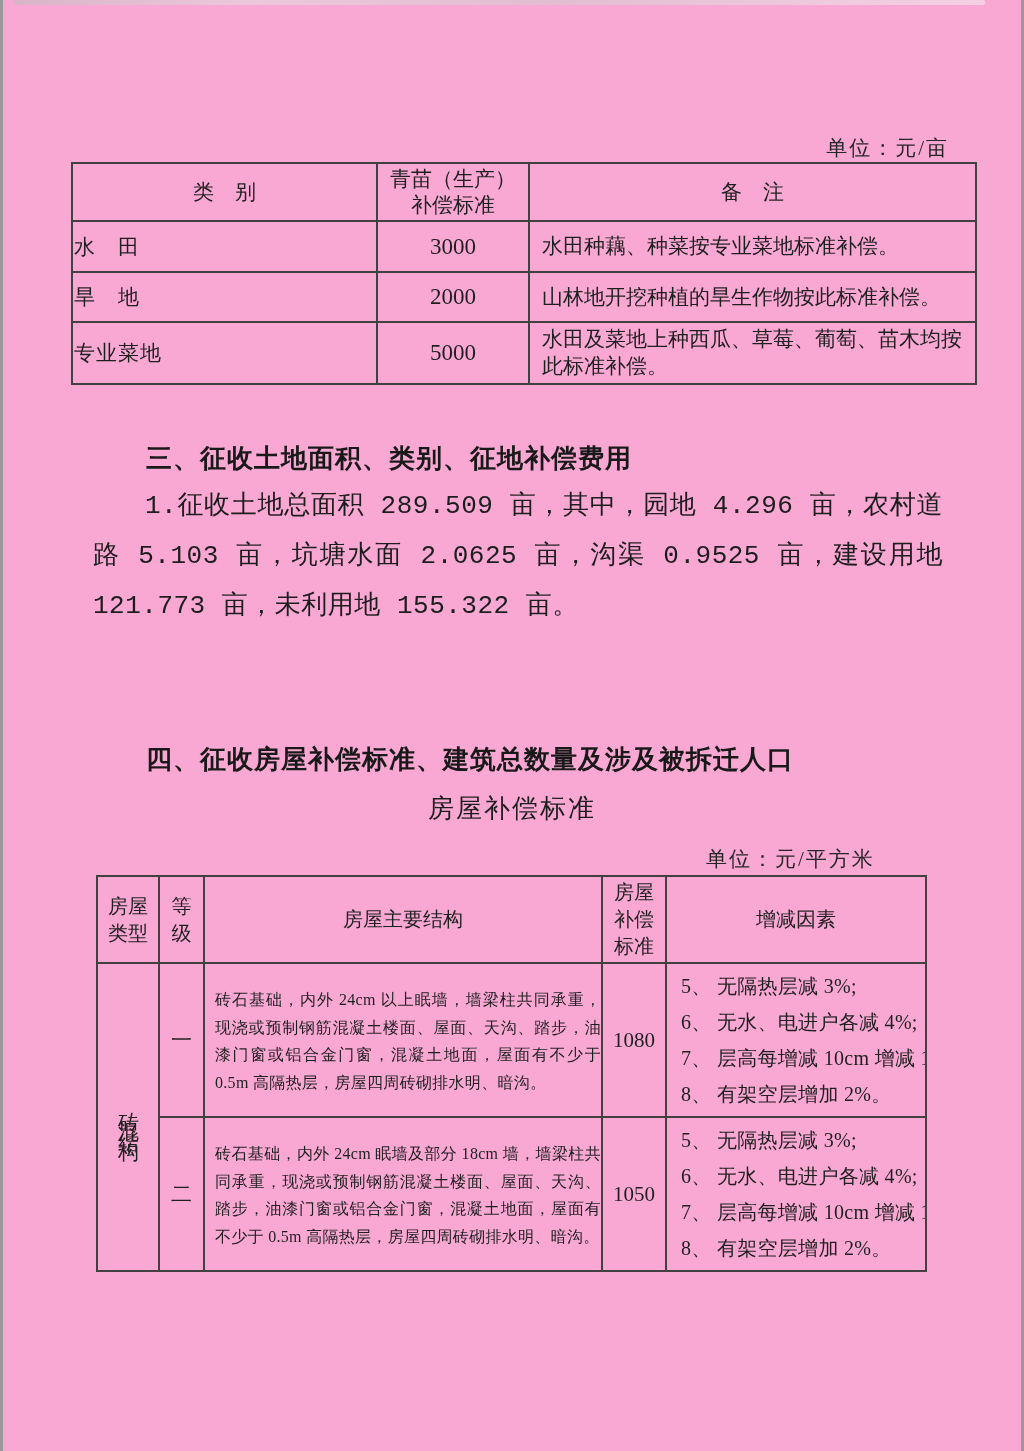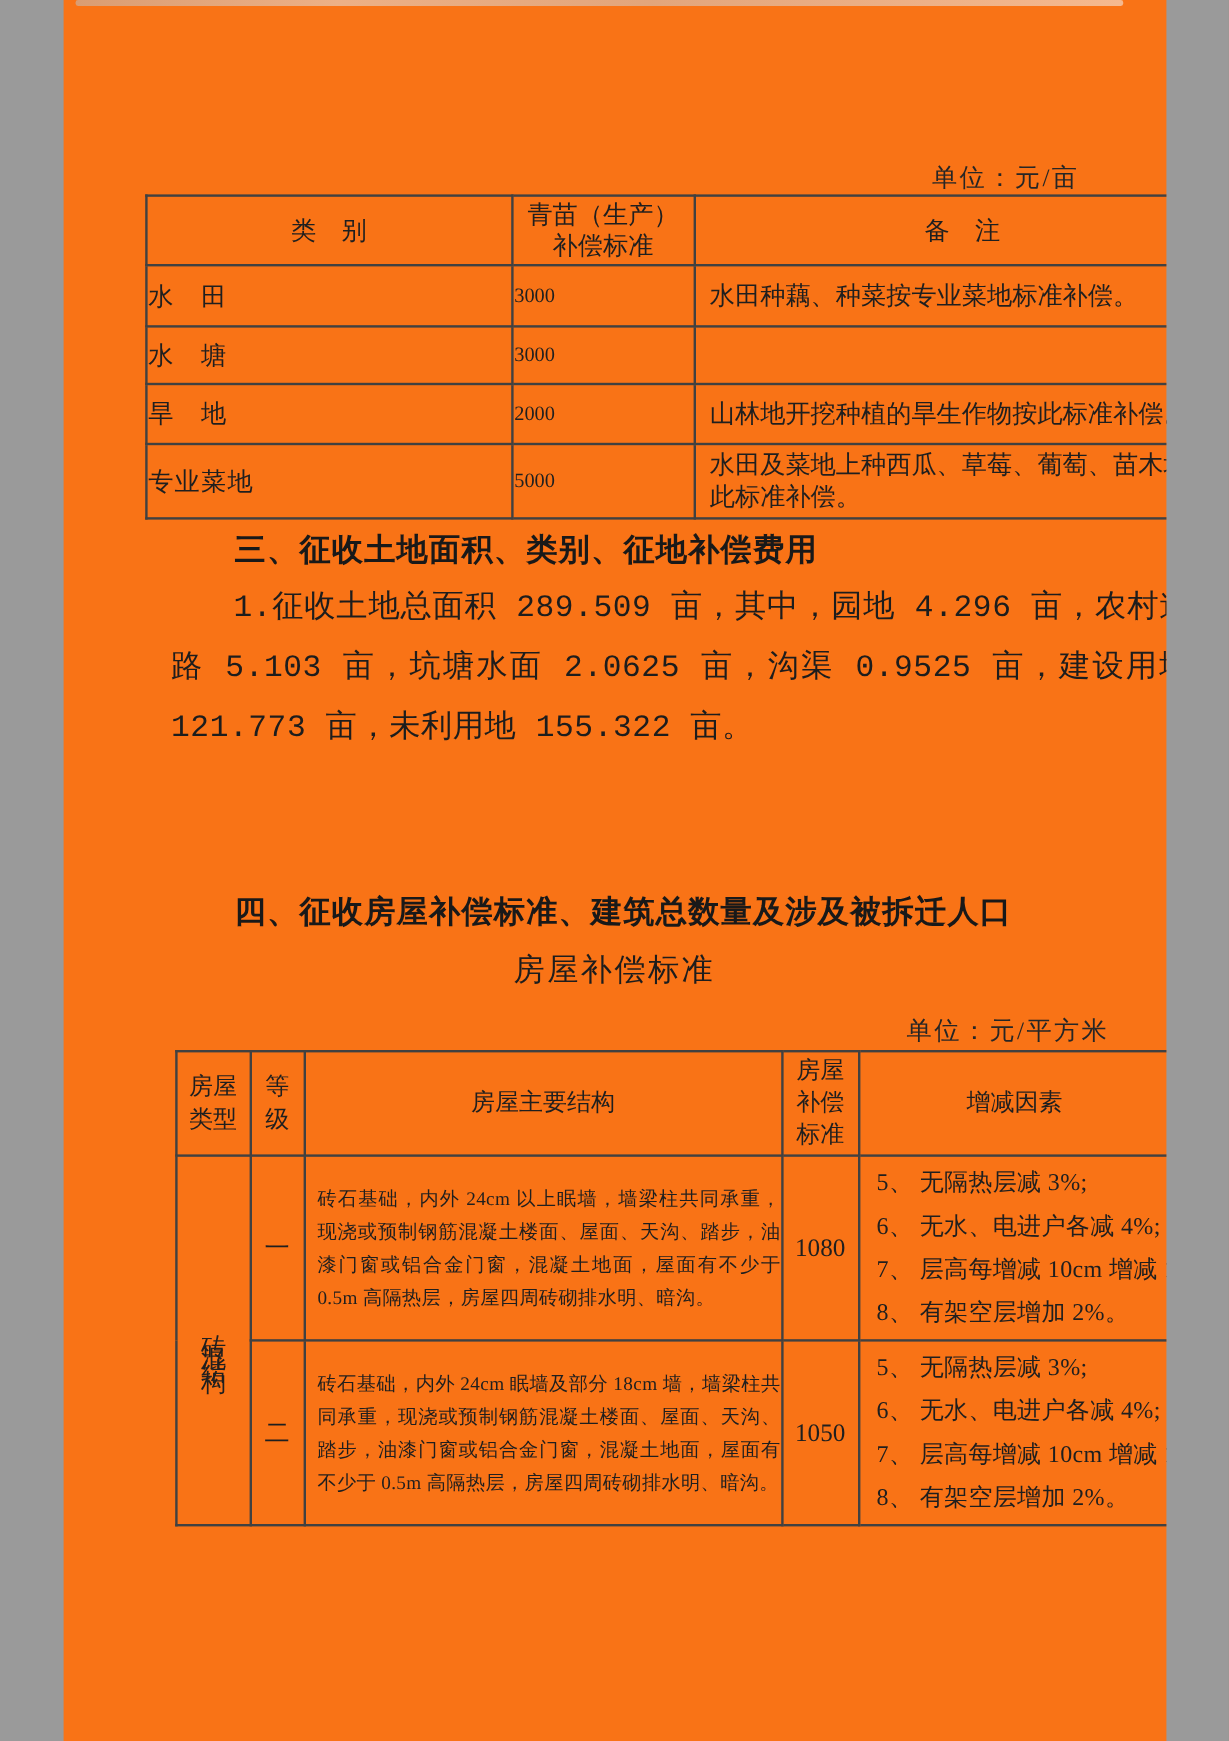--- a/index.html
+++ b/index.html
@@ -1,20 +1,20 @@
 <!DOCTYPE html>
 <html><head>
 <meta charset="utf-8">
 <style>
   html,body{margin:0;padding:0;background:#9a9a9a;}
   .page{
     position:relative;
-    width:919px;height:1451px;
+    width:1018px;height:1451px;
     margin:0 auto;
-    background:#f97316;
+    background:#f9a8d4;
     font-family:"Liberation Serif","DejaVu Serif",serif;
     color:#1f1f1f;
     overflow:hidden;
   }
   .scan-smudge{
     position:absolute;top:0;left:10px;right:36px;height:5px;
     background:linear-gradient(90deg,#bfbfbf 0%,#e2e2e2 25%,#cfcfcf 55%,#f2f2f2 100%);
     opacity:.55;border-radius:2px;
   }
   .unit-label{
@@ -26,21 +26,21 @@
   #unit2{top:845px;left:703px;}
 
   table{border-collapse:collapse;table-layout:fixed;position:absolute;}
   td,th{border:2px solid #414141;vertical-align:middle;font-weight:normal;
         box-sizing:border-box;overflow:hidden;}
 
   
   #crop-table{left:68px;top:162px;width:904px;}
   #crop-table th{font-size:21px;text-align:center;line-height:26px;padding:2px 6px;}
   #crop-table td.cat{font-size:21px;letter-spacing:1px;}
-  #crop-table td.val{font-size:17px;text-align:left;font-family:"Liberation Serif","DejaVu Serif",serif;margin-top:44px;}
+  #crop-table td.val{font-size:23px;text-align:center;font-family:"Liberation Serif","DejaVu Serif",serif;margin-top:44px;}
   #crop-table td.note{font-size:21px;text-align:left;padding:3px 12px;line-height:27px;}
 
   
   .heading{
     position:absolute;left:143px;
     font-size:26px;font-weight:700;letter-spacing:1px;color:#191919;
     white-space:nowrap;
   }
   #heading-3{top:441px;}
   #heading-4{top:742px;}
@@ -92,25 +92,20 @@
     <tbody>
         <tr style="height:54px">
       <th>类　别</th>
       <th>青苗（生产）补偿标准</th>
       <th>备　注</th>
     </tr>
     <tr style="height:51px">
       <td class="cat">水　田</td>
       <td class="val">3000</td>
       <td class="note">水田种藕、种菜按专业菜地标准补偿。</td>
-    </tr>
-    <tr style="height:48px">
-      <td class="cat">水　塘</td>
-      <td class="val">3000</td>
-      <td class="note"></td>
     </tr>
     <tr style="height:50px">
       <td class="cat">旱　地</td>
       <td class="val">2000</td>
       <td class="note">山林地开挖种植的旱生作物按此标准补偿。</td>
     </tr>
     <tr style="height:57px">
       <td class="cat">专业菜地</td>
       <td class="val">5000</td>
       <td class="note">水田及菜地上种西瓜、草莓、葡萄、苗木均按此标准补偿。</td>

